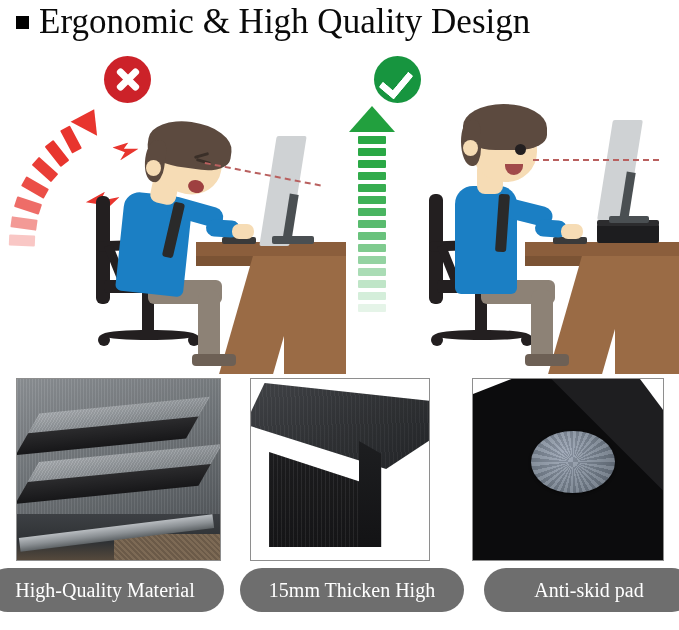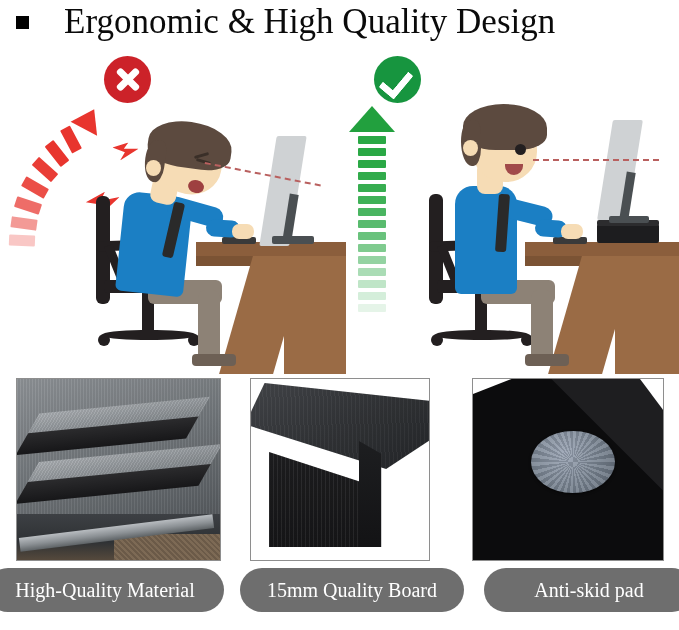--- a/index.html
+++ b/index.html
@@ -17,21 +17,20 @@
 
   
   #title-bar {
     position: absolute;
     left: 0; top: 0;
     width: 679px; height: 44px;
     display: flex;
     align-items: center;
     padding-left: 16px;
     box-sizing: border-box;
-    gap: 25px;
   }
   #title-bullet {
     width: 13px; height: 13px;
     background: #000;
     margin-right: 10px;
     flex: 0 0 auto;
   }
   #page-title {
     font-family: "Liberation Serif", "DejaVu Serif", serif;
     font-size: 35px;
@@ -452,15 +451,15 @@
   <div class="photo-frame" id="photo-3">
     <div class="p3-bg"></div>
     <div class="p3-band-dark"></div>
     <div class="p3-band-light"></div>
     <div class="p3-pad"></div>
   </div>
 </div>
 
 <div id="captions">
   <div class="pill" id="pill-1">High-Quality Material</div>
-  <div class="pill" id="pill-2">15mm Quality Board</div>
+  <div class="pill" id="pill-2">15mm Thicken High</div>
   <div class="pill" id="pill-3">Anti-skid pad</div>
 </div>
 
 </body></html>

